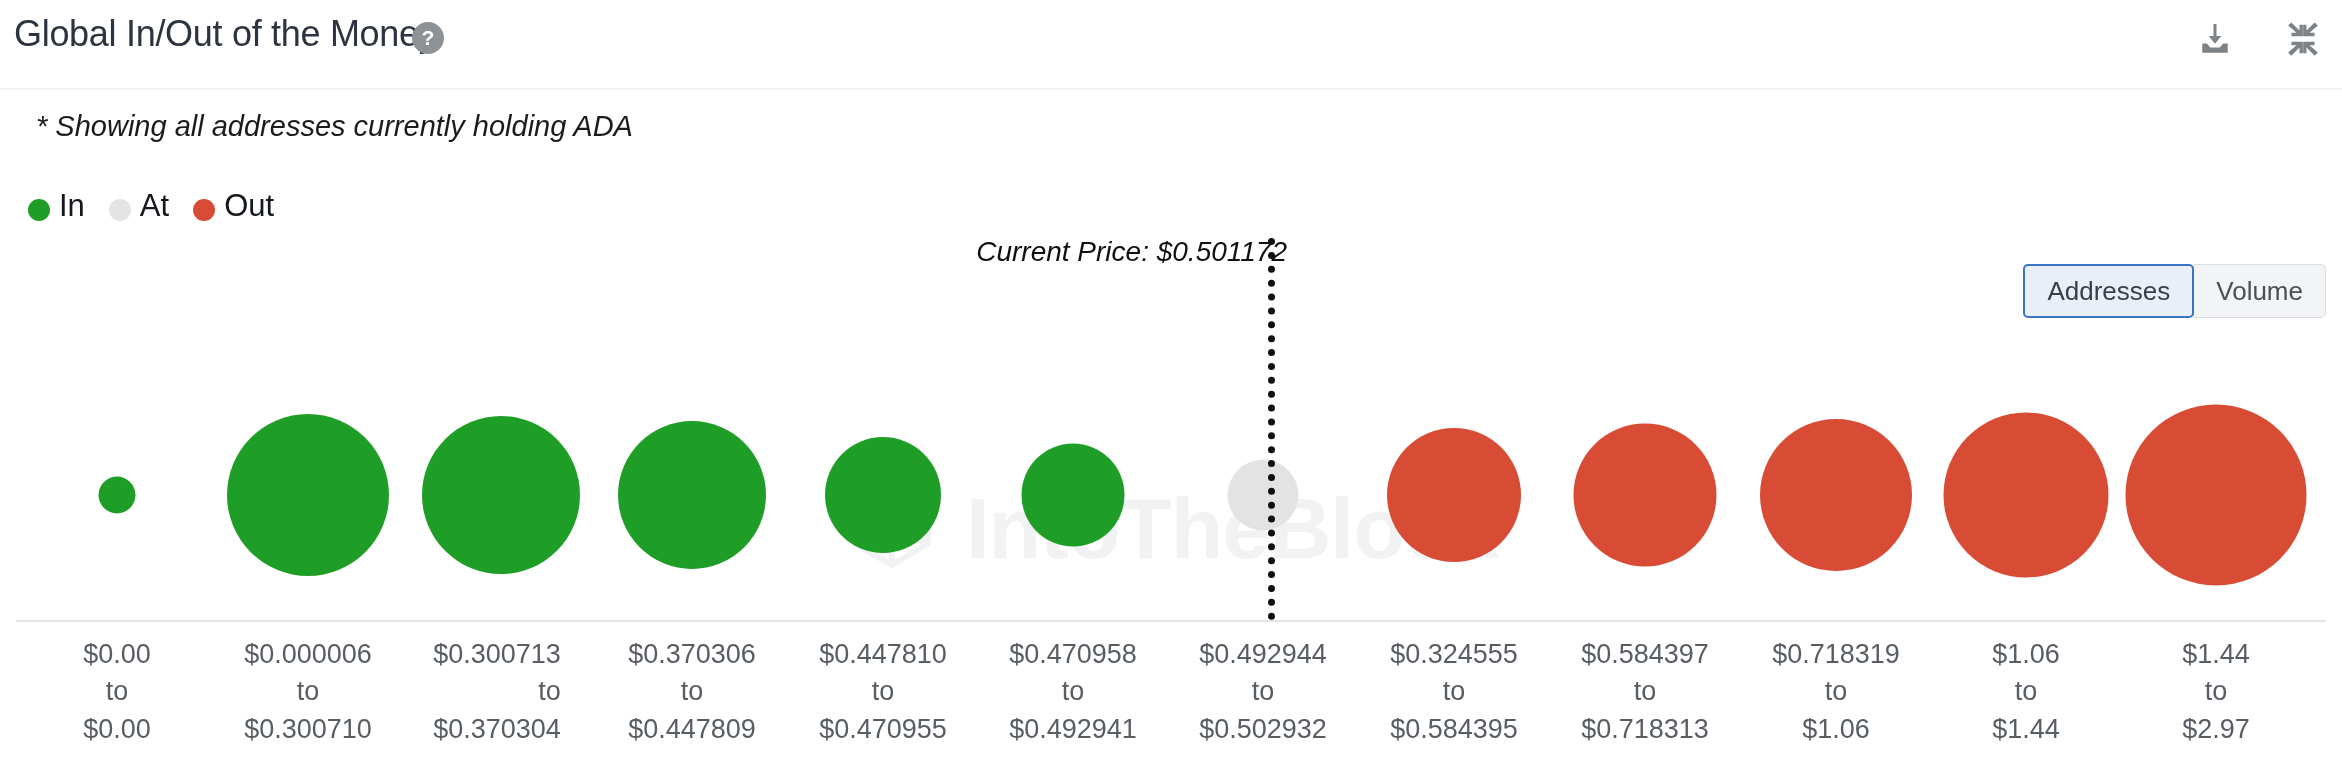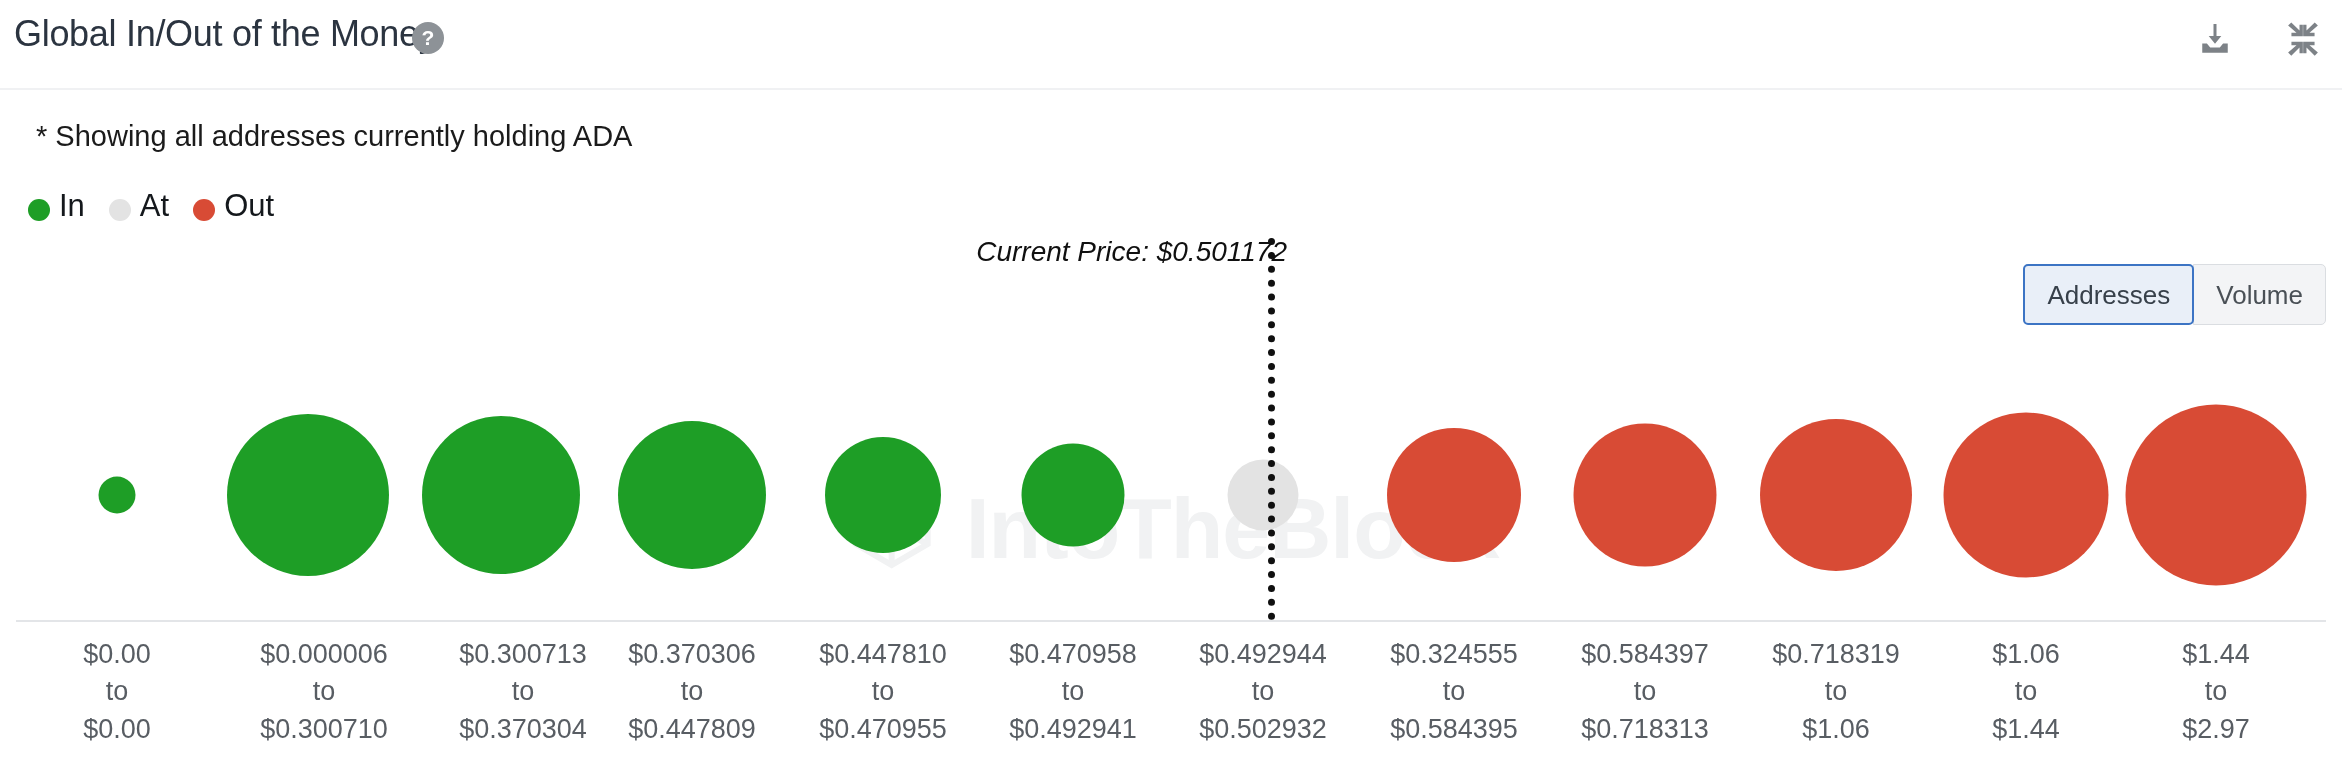--- a/index.html
+++ b/index.html
@@ -73,22 +73,23 @@
     background: transparent;
     border: none;
     padding: 0;
   }
   .hdr-btn svg { display: block; }
 
   
   .subtitle {
     position: absolute;
     left: 36px;
-    top: 120px;
+    top: 110px;
     font-size: 29px;
+    font-style: italic;
     color: #1b1b1b;
     white-space: nowrap;
   }
 
   
   .legend {
     position: absolute;
     left: 28px;
     top: 190px;
     display: flex;
@@ -127,21 +128,21 @@
   .toggle-btn {
     font-family: "Liberation Sans", sans-serif;
     font-size: 26px;
     color: #4a5056;
     background: #f3f4f6;
     border: 1px solid #dadde1;
     padding: 0 22px;
     line-height: 52px;
     cursor: pointer;
     box-sizing: border-box;
-    height: 61px;
+    height: 54px;
     text-align: right;
   }
   .toggle-btn:first-child { border-radius: 5px 0 0 5px; }
   .toggle-btn:last-child  { border-radius: 0 5px 5px 0; margin-left: -1px; }
   .toggle-btn.selected {
     background: #e9eff8;
     border: 2px solid #3c74c4;
     color: #37404a;
     border-radius: 5px;
     position: relative;
@@ -304,26 +305,26 @@
     <div class="price-label" id="price-label" style="left: 1248px; top: -78px; margin-left: 39px;">Current Price: $0.501172</div>
   </div>
 
   <div class="axis-line"></div>
   <div class="xlabels" id="xlabels">
       <div class="xlabel" style="left: 117px;">
         <div>$0.00</div>
         <div>to</div>
         <div>$0.00</div>
       </div>
-      <div class="xlabel" style="left: 324px;">
+      <div class="xlabel" style="left: 308px;">
         <div>$0.000006</div>
         <div>to</div>
         <div>$0.300710</div>
       </div>
-      <div class="xlabel" style="left: 523px;">
+      <div class="xlabel" style="left: 497px; text-align: right;">
         <div>$0.300713</div>
         <div>to</div>
         <div>$0.370304</div>
       </div>
       <div class="xlabel" style="left: 692px;">
         <div>$0.370306</div>
         <div>to</div>
         <div>$0.447809</div>
       </div>
       <div class="xlabel" style="left: 883px;">

